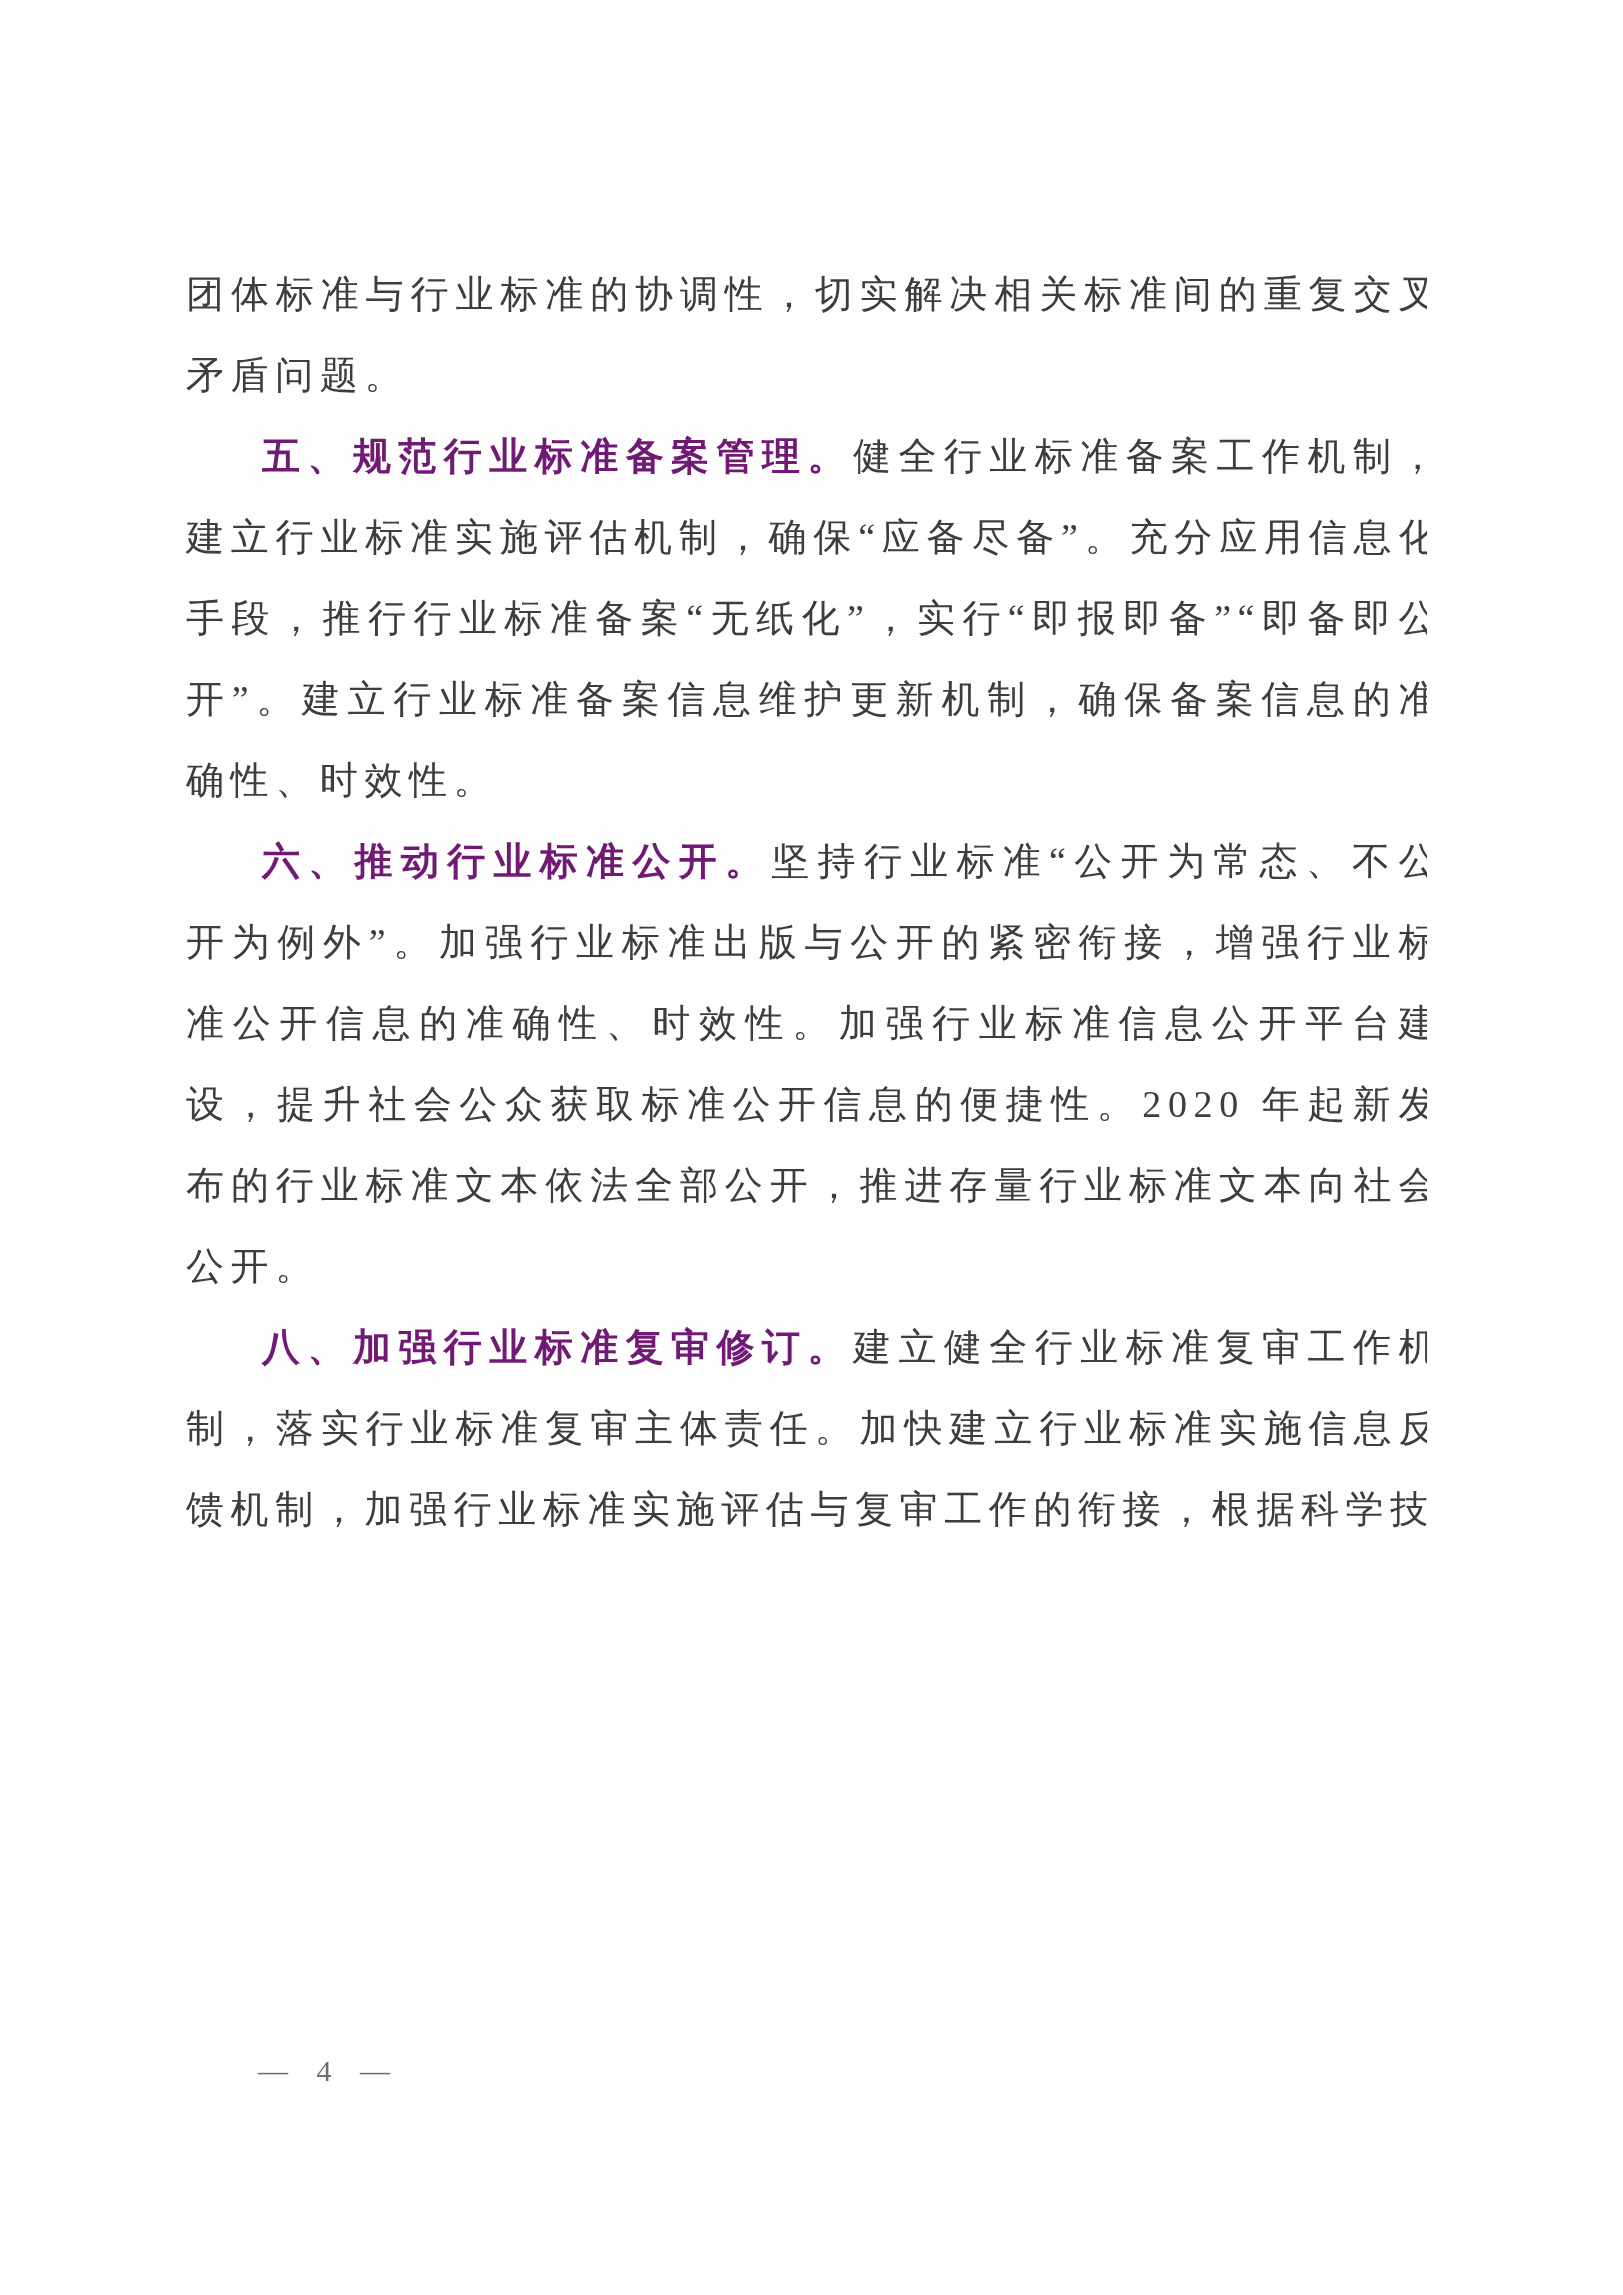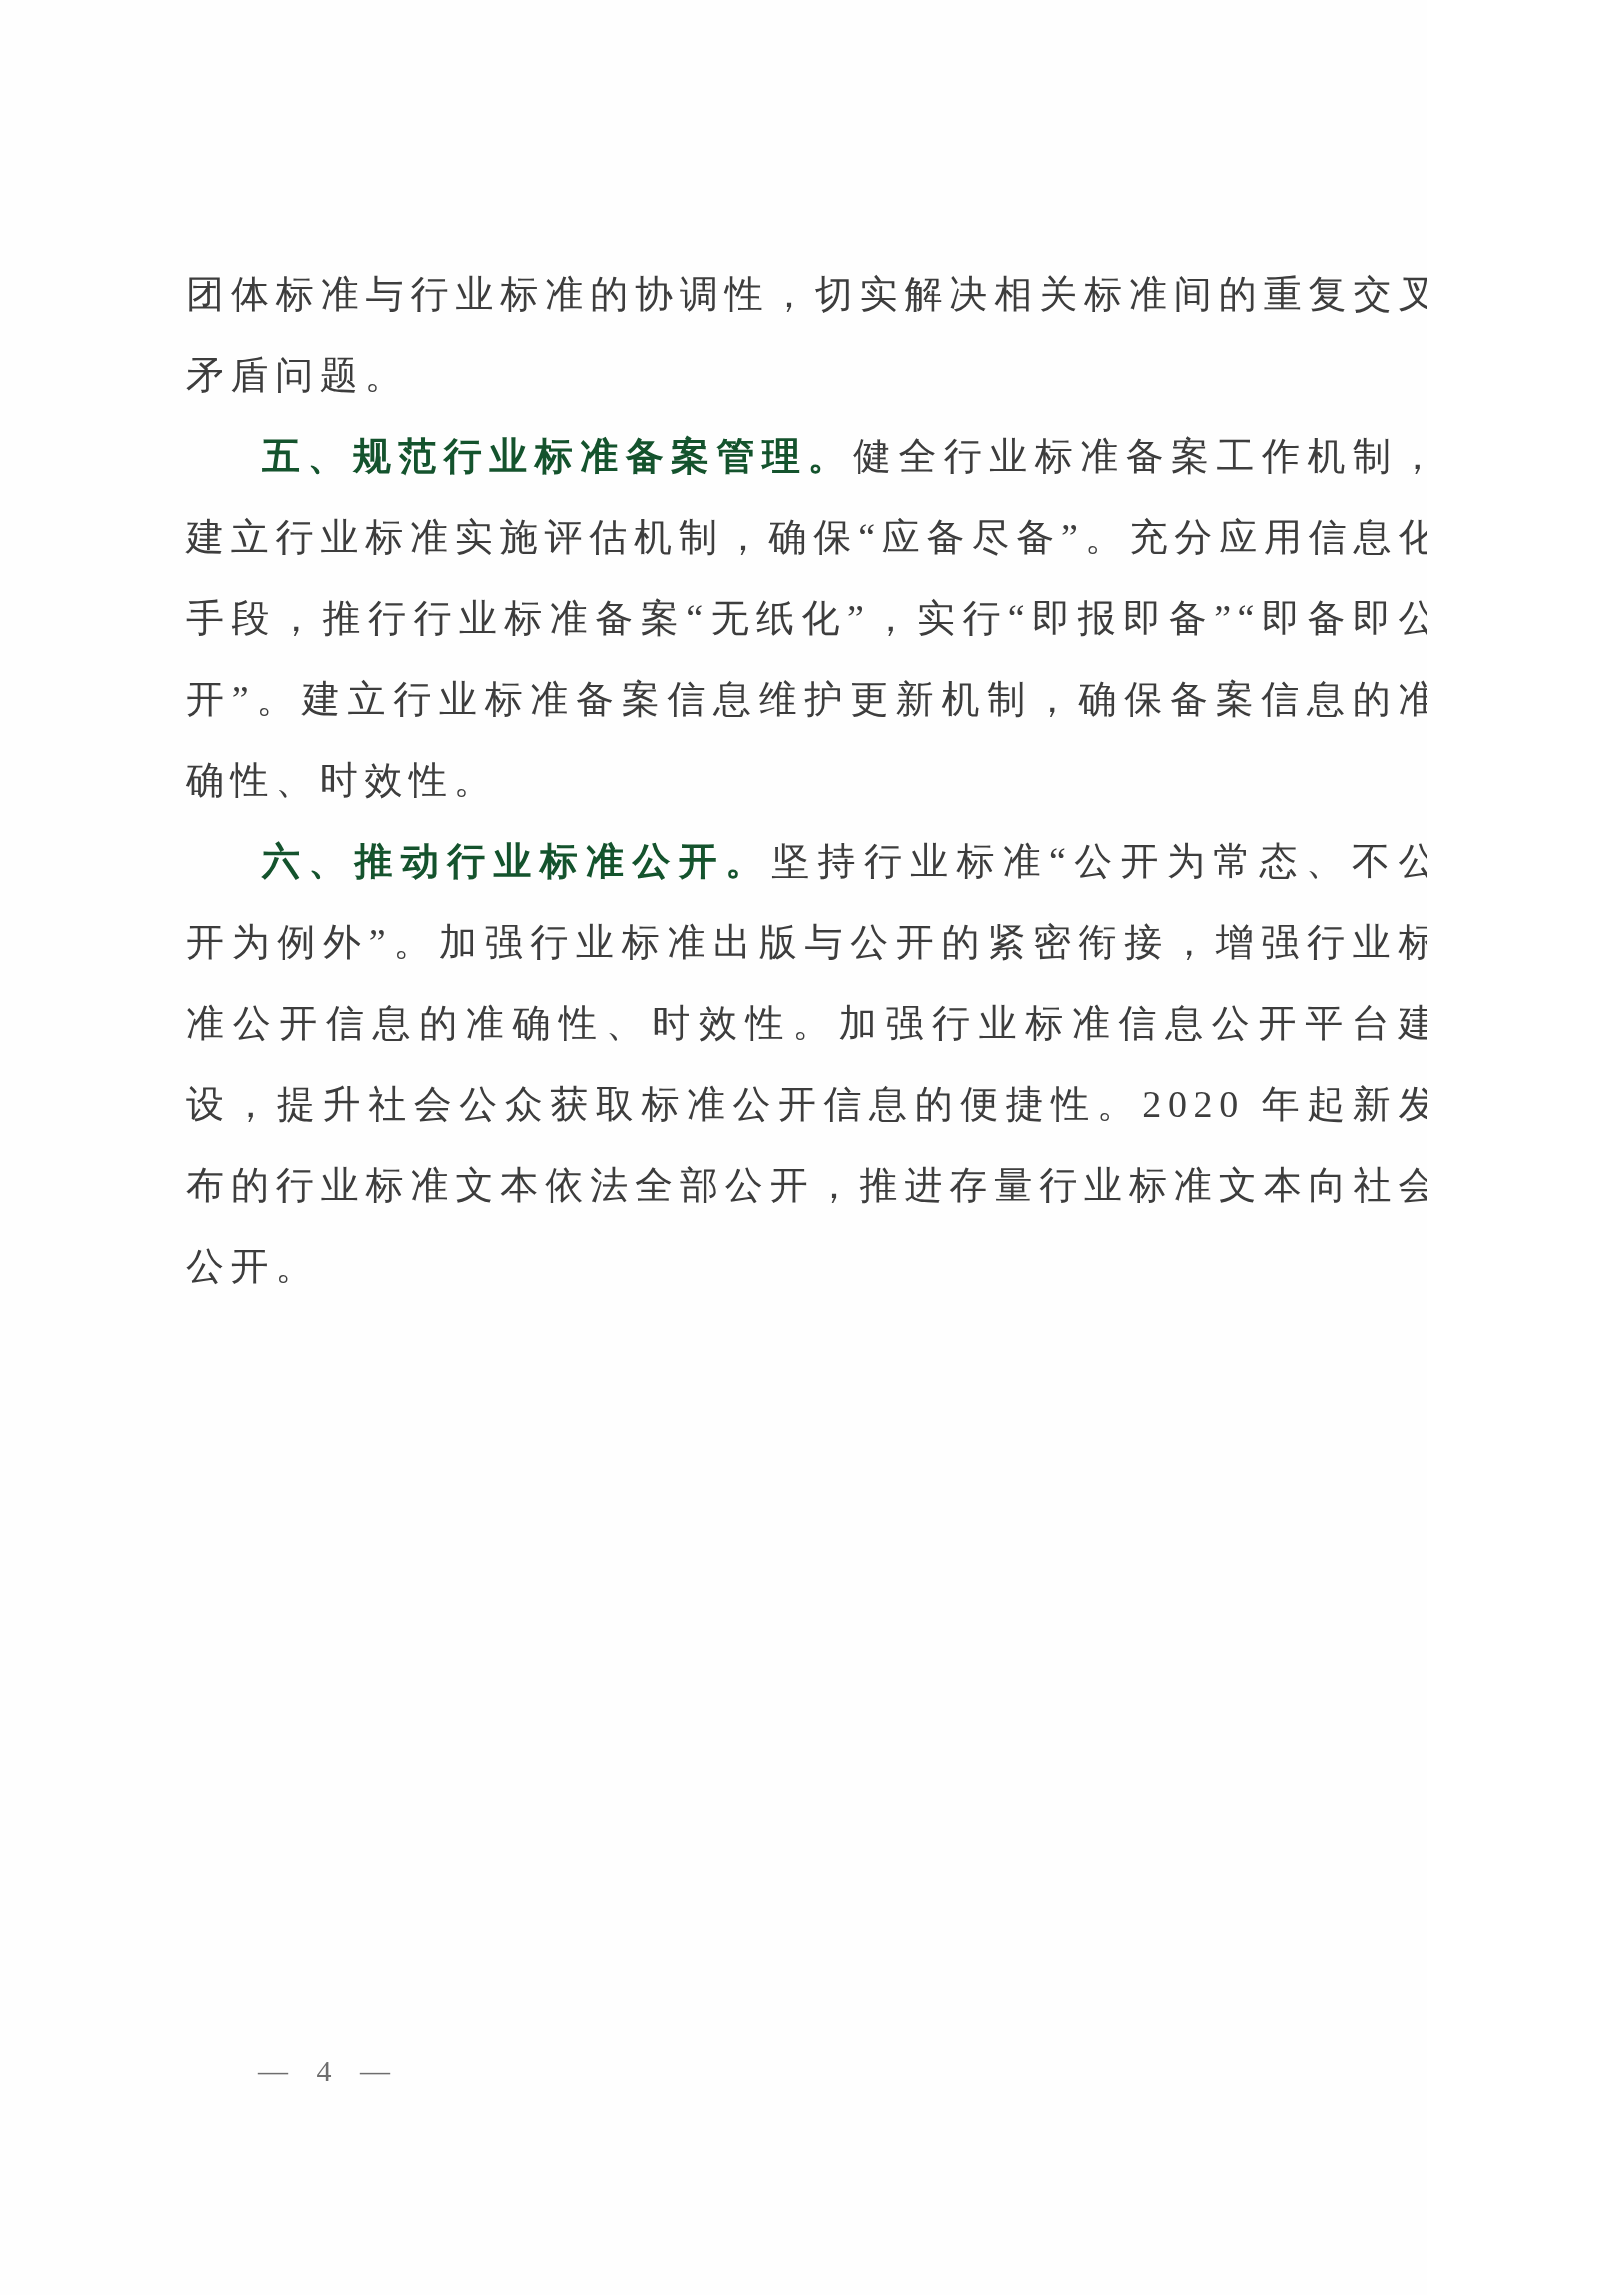--- a/index.html
+++ b/index.html
@@ -30,21 +30,21 @@
   .para {
     margin: 0;
     padding: 0;
     text-indent: 2em;
   }
   .para.continuation {
     text-indent: 0;
   }
   .para-heading {
     font-weight: bold;
-    color: #14532d;
+    color: #701a75;
   }
   .para-body {
     color: #3d3d3d;
   }
   .footer {
     position: absolute;
     left: 258px;
     top: 2048px;
     font-size: 30px;
     line-height: 46px;
@@ -71,20 +71,21 @@
 
   <div class="text-block">
 
     <p class="para continuation"><span class="para-heading"></span><span class="para-body">团体标准与行业标准的协调性，切实解决相关标准间的重复交叉矛盾问题。</span></p>
 
     <p class="para"><span class="para-heading">五、规范行业标准备案管理。</span><span class="para-body">健全行业标准备案工作机制，建立行业标准实施评估机制，确保“应备尽备”。充分应用信息化手段，推行行业标准备案“无纸化”，实行“即报即备”“即备即公开”。建立行业标准备案信息维护更新机制，确保备案信息的准确性、时效性。</span></p>
 
     <p class="para"><span class="para-heading">六、推动行业标准公开。</span><span class="para-body">坚持行业标准“公开为常态、不公开为例外”。加强行业标准出版与公开的紧密衔接，增强行业标准公开信息的准确性、时效性。加强行业标准信息公开平台建设，提升社会公众获取标准公开信息的便捷性。2020 年起新发布的行业标准文本依法全部公开，推进存量行业标准文本向社会公开。</span></p>
 
 
+    <p class="para"><span class="para-heading">八、加强行业标准复审修订。</span><span class="para-body">建立健全行业标准复审工作机制，落实行业标准复审主体责任。加快建立行业标准实施信息反馈机制，加强行业标准实施评估与复审工作的衔接，根据科学技</span></p>
 
   </div>
 
   <div class="footer">— 4 —</div>
 
   <div class="scan-artifact artifact-1"></div>
   <div class="scan-artifact artifact-2"></div>
   <div class="scan-artifact artifact-3"></div>
   <div class="scan-artifact artifact-4"></div>
 

